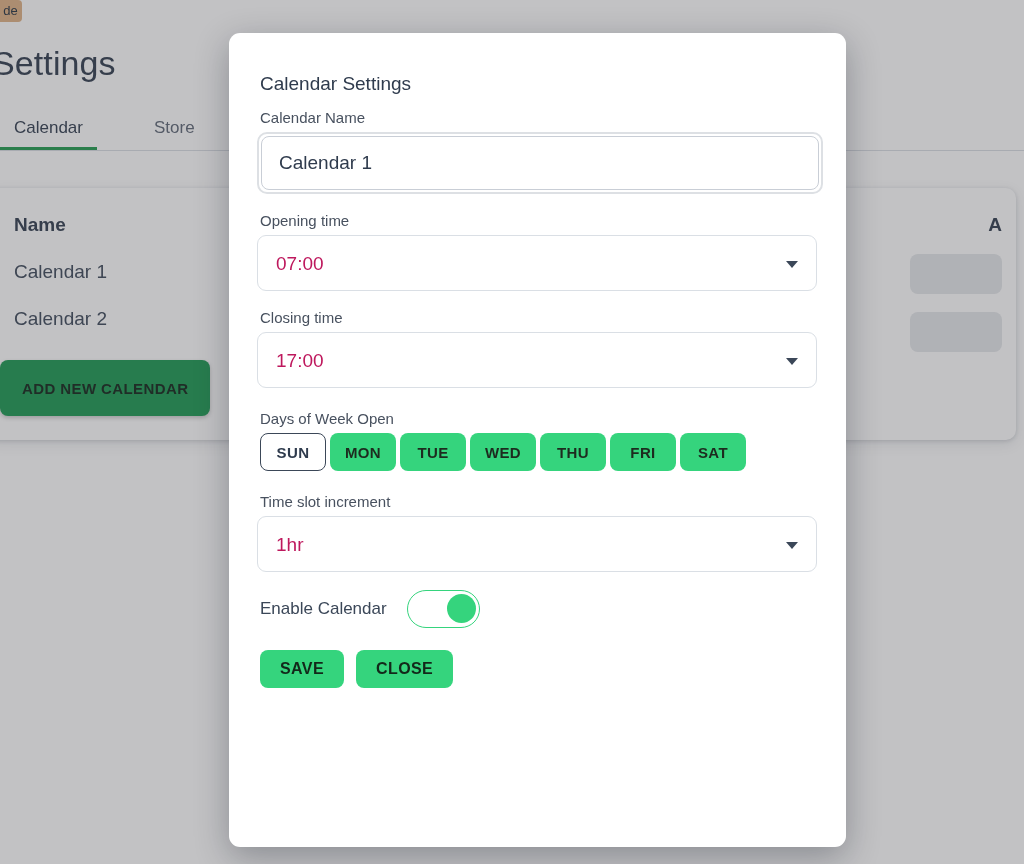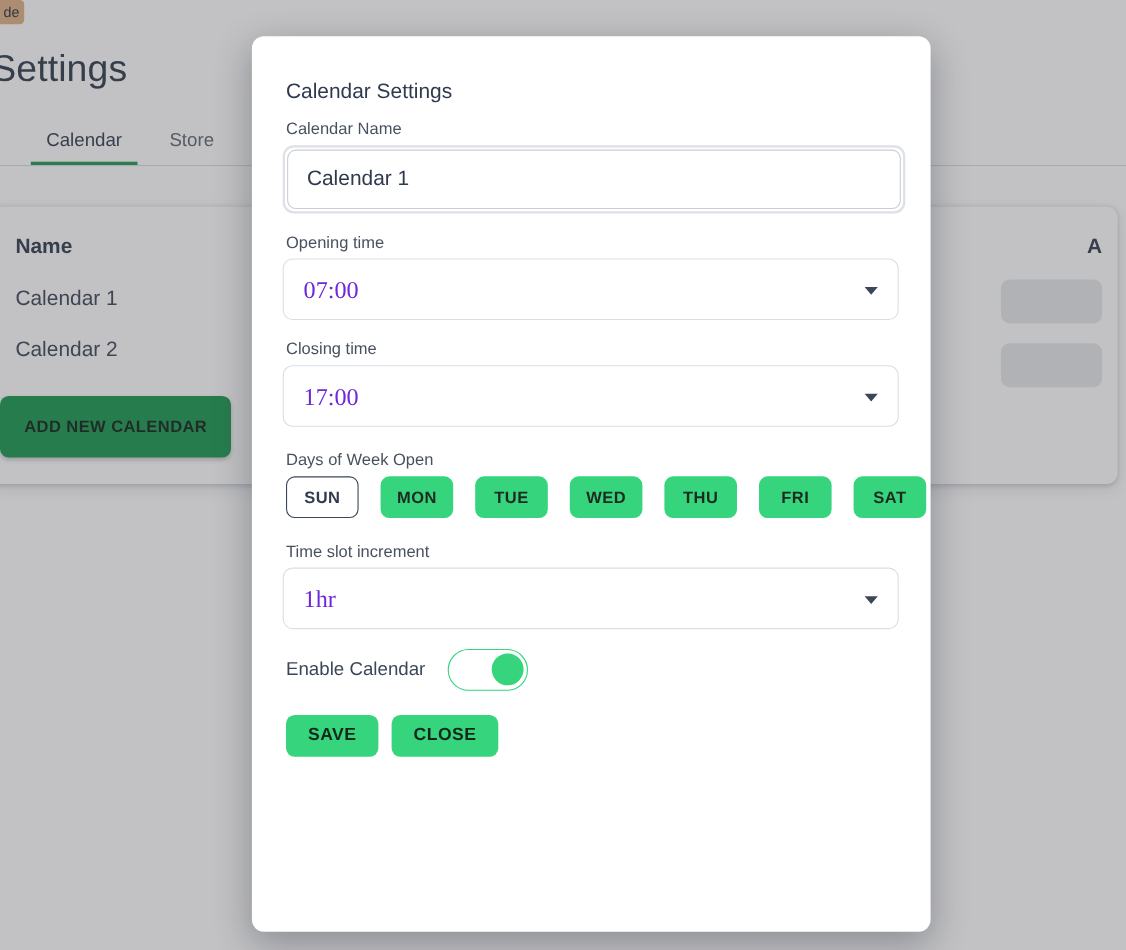--- a/index.html
+++ b/index.html
@@ -65,21 +65,21 @@
     height: 44px;
     line-height: 44px;
     font-size: 17px;
     color: #5d6675;
     padding: 0 14px;
   }
   .tab.active {
     color: #2f3b4d;
     border-bottom: 3px solid #1f9a4d;
   }
-  .tab-0 { left: 0px; margin-left: 28px; }
+  .tab-0 { left: 0px; }
   .tab-1 { left: 140px; }
 
   .card {
     position: absolute;
     left: -14px;
     top: 188px;
     width: 1030px;
     height: 252px;
     background: #ffffff;
     border-radius: 10px;
@@ -201,37 +201,36 @@
     height: 56px;
     border: 1px solid #dadfe5;
     border-radius: 9px;
     background: #fff;
   }
   .select-value {
     position: absolute;
     left: 18px;
     top: 0;
     line-height: 56px;
-    font-size: 22px;
-    color: #6d28d9;
-    font-family: Liberation Serif, serif;
+    font-size: 19px;
+    color: #be185d;
   }
   .caret {
     position: absolute;
     right: 18px;
     top: 25px;
     width: 0; height: 0;
     border-left: 6px solid transparent;
     border-right: 6px solid transparent;
     border-top: 7px solid #3b4758;
   }
 
   .days-row {
     display: flex;
-    gap: 20px;
+    gap: 4px;
     margin-top: 6px;
     margin-left: 3px;
   }
   .day-pill {
     height: 38px;
     min-width: 66px;
     padding: 0 14px;
     border-radius: 8px;
     border: none;
     font-size: 15px;

